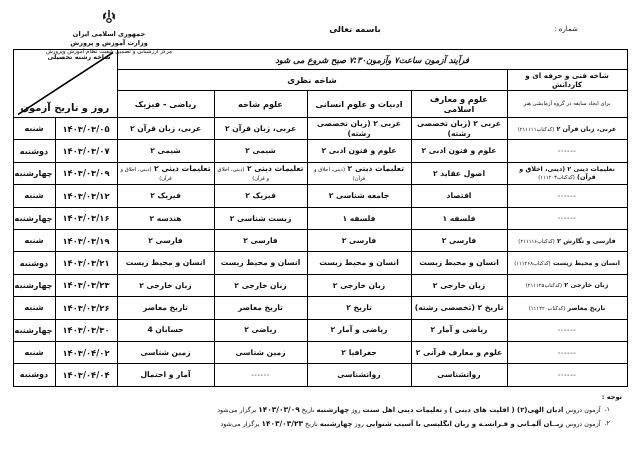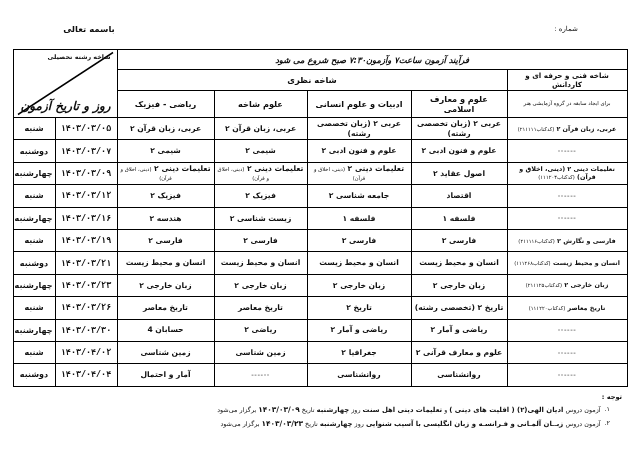--- a/index.html
+++ b/index.html
@@ -160,35 +160,33 @@
     position: absolute;
     top: 3px;
     right: 6px;
     font-size: 6.4px;
     font-weight: bold;
   }
   .corner .lbl-bot {
     position: absolute;
     bottom: 4px;
     left: 7px;
-    font-size: 12px;
-    font-weight: bold;
-    font-style: italic;
+    font-size: 10px;
+    font-weight: bold;
   }
 
   tr.datarow td { height: 19.4px; }
   td.day {
     font-size: 8px;
     font-weight: bold;
   }
   td.date {
     font-size: 8.4px;
     font-weight: bold;
     letter-spacing: 0.2px;
-    font-family: Liberation Mono, monospace;
   }
   td.subj {
     font-size: 7.6px;
     font-weight: bold;
     line-height: 1.25;
   }
   td.subj .sub {
     font-size: 5.2px;
     font-weight: normal;
   }
@@ -229,20 +227,37 @@
   .notes b { font-weight: bold; font-size: 6.9px; }
   .notes .bigdate { font-weight: bold; font-size: 7.4px; }
 </style>
 </head>
 <body>
 
 <div class="page">
 
   <div class="letterhead">
 
+    <div class="org-block">
+      <div class="emblem">
+        <svg width="20" height="17" viewBox="0 0 24 20" aria-hidden="true">
+          <g fill="#111">
+            <path d="M11.1 2.2h1.8v9.1h-1.8z"></path>
+            <path d="M8.0 5.0c-1.5 1.0-2.4 2.6-2.4 4.4 0 1.3.5 2.5 1.3 3.4l1.3-1.2c-.5-.6-.8-1.4-.8-2.2 0-1.2.6-2.3 1.5-3.0z"></path>
+            <path d="M16.0 5.0c1.5 1.0 2.4 2.6 2.4 4.4 0 1.3-.5 2.5-1.3 3.4l-1.3-1.2c.5-.6.8-1.4.8-2.2 0-1.2-.6-2.3-1.5-3.0z"></path>
+            <path d="M5.0 7.3h1.5v6.0H5.0z"></path>
+            <path d="M17.5 7.3H19v6.0h-1.5z"></path>
+            <path d="M12 11.8c-2.0 0-3.4 1.3-3.4 3.0 0 1.7 1.5 3.0 3.4 3.0s3.4-1.3 3.4-3.0c0-1.7-1.4-3.0-3.4-3.0zm0 1.4c1.1 0 1.9.7 1.9 1.6S13.1 16.4 12 16.4s-1.9-.7-1.9-1.6.8-1.6 1.9-1.6z"></path>
+          </g>
+        </svg>
+      </div>
+      <div class="org-line1">جمهوری اسلامی ایران</div>
+      <div class="org-line2">وزارت آموزش و پرورش</div>
+      <div class="org-line3">مرکز ارزشیابی و تضمین کیفیت نظام آموزش وپرورش</div>
+    </div>
 
     <div class="basmala">باسمه تعالی</div>
 
     <div class="meta-block">
       <div>شماره :</div>
     </div>
   </div>
 
 
   <table class="sched">

